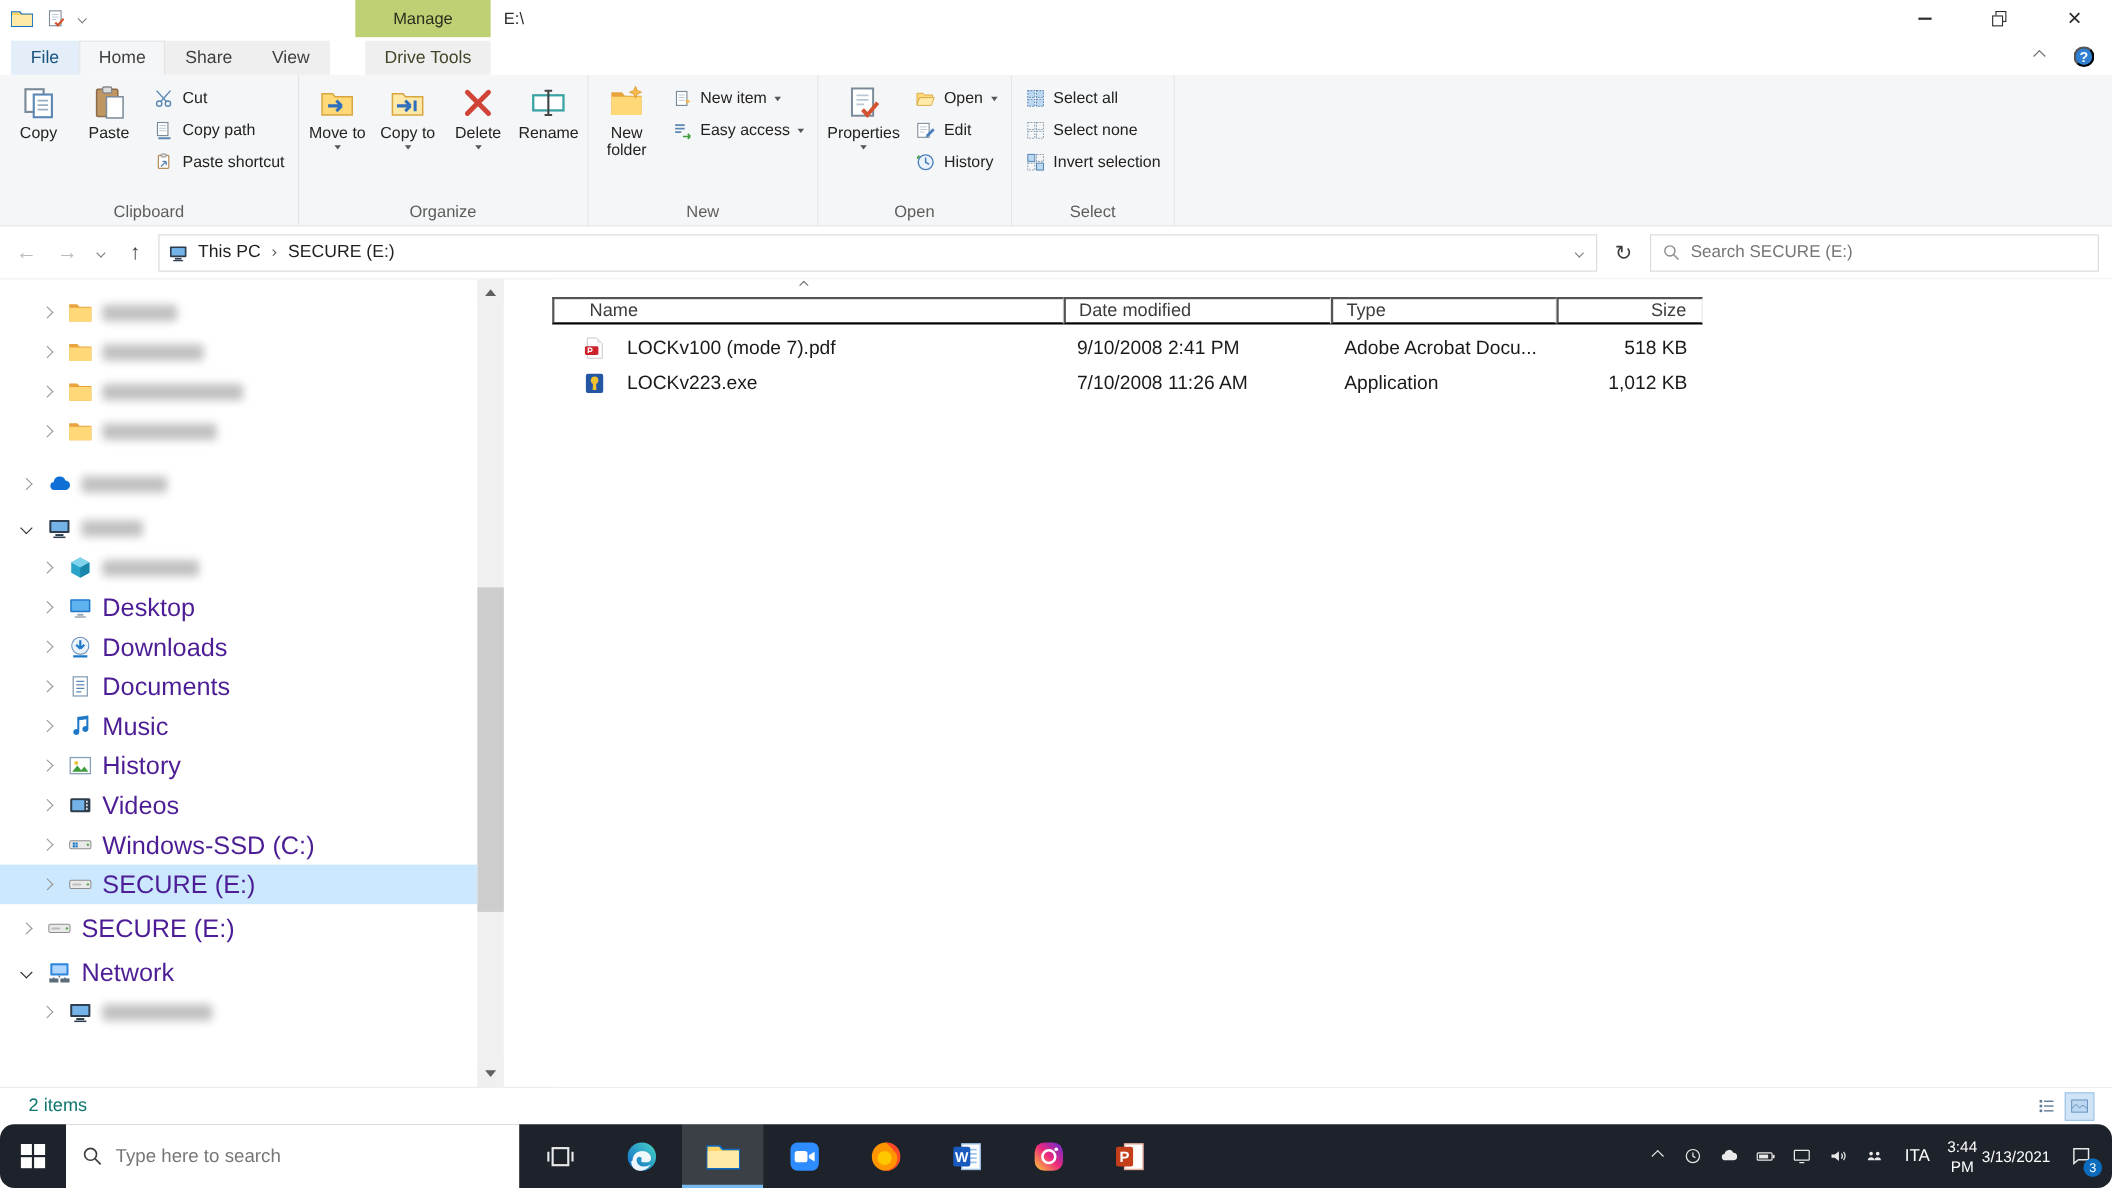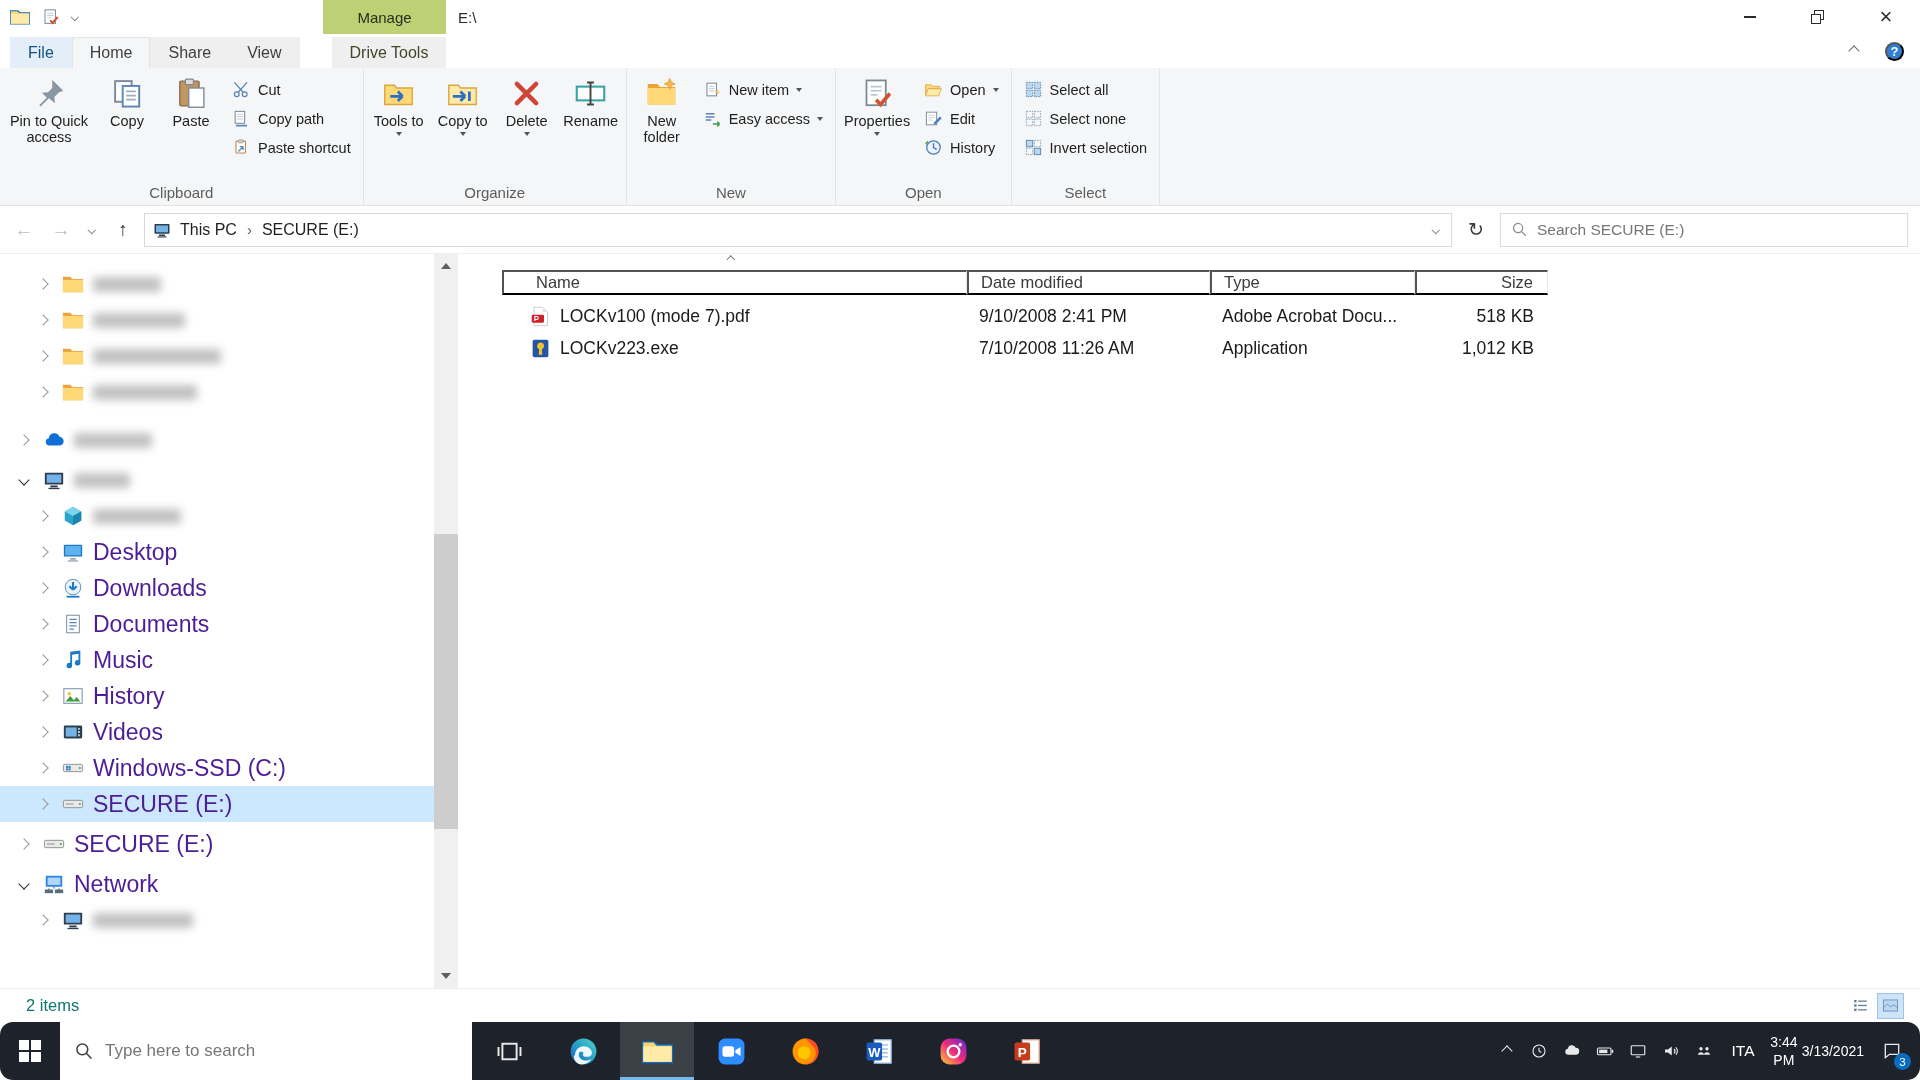--- a/index.html
+++ b/index.html
@@ -98,21 +98,21 @@
   .sort-caret { position:absolute; top:3px; left:226px; }
   .fl-header { display:flex; align-items:center; height:36px; }
   .fl-col { height:25px; display:flex; align-items:center; border-right:1px solid #e8e8e8; color:#3c3c3c; font-size:16.5px;
     padding-left:12px; background:none; }
   .fl-col.cname { width:465px; padding-left:32px; }
   .fl-col.cdate { width:243px; }
   .fl-col.ctype { width:205px; }
   .fl-col.csize { width:133px; justify-content:flex-end; padding-right:14px; }
   .fl-row { display:flex; align-items:center; height:32px; background:none; border:none; width:100%; text-align:left; }
   .fl-cell { font-size:17.5px; color:#1a1a1a; }
-  .fl-cell.name { width:465px; display:flex; align-items:center; gap:9px; padding-left:28px; }
+  .fl-cell.name { width:465px; display:flex; align-items:center; gap:19px; padding-left:28px; }
   .fl-cell.date { width:243px; padding-left:12px; }
   .fl-cell.type { width:205px; padding-left:12px; }
   .fl-cell.size { width:133px; display:flex; justify-content:flex-end; padding-right:14px; }
   .fico { width:21px; height:21px; flex:none; }
 
   
   .statusbar { height:34px; border-top:1px solid #ececec; display:flex; align-items:center; padding:0 16px 0 26px; font-size:16.5px; color:#0f766e; }
   .view-toggles { margin-left:auto; display:flex; gap:3px; }
   .vt-btn { width:27px; height:26px; display:flex; align-items:center; justify-content:center; background:none; border:1px solid transparent; }
   .vt-btn.active { background:#cfe4f7; border-color:#9bc4e8; }
@@ -463,26 +463,20 @@
           <span class="cv up"></span>
         </button>
       <button class="help-circle">?</button>
     </div>
   </div>
 
   <div class="ribbon">
 
     <div class="rgroup">
       <div class="rgroup-body">
-        <button class="bigbtn wide">
-          <svg class="ric">
-              <use href="#i-pin"></use>
-            </svg>
-          <span>Pin to Quick access</span>
-        </button>
         <button class="bigbtn">
           <svg class="ric">
               <use href="#i-copy"></use>
             </svg>
           <span>Copy</span>
         </button>
         <button class="bigbtn">
           <svg class="ric">
               <use href="#i-paste"></use>
             </svg>
@@ -511,21 +505,21 @@
       </div>
       <div class="rgroup-name">Clipboard</div>
     </div>
 
     <div class="rgroup">
       <div class="rgroup-body">
         <button class="bigbtn">
           <svg class="ric">
               <use href="#i-moveto"></use>
             </svg>
-          <span>Tools to</span>
+          <span>Move to</span>
           <span class="darr"></span>
         </button>
         <button class="bigbtn">
           <svg class="ric">
               <use href="#i-copyto"></use>
             </svg>
           <span>Copy to</span>
           <span class="darr"></span>
         </button>
         <button class="bigbtn">

